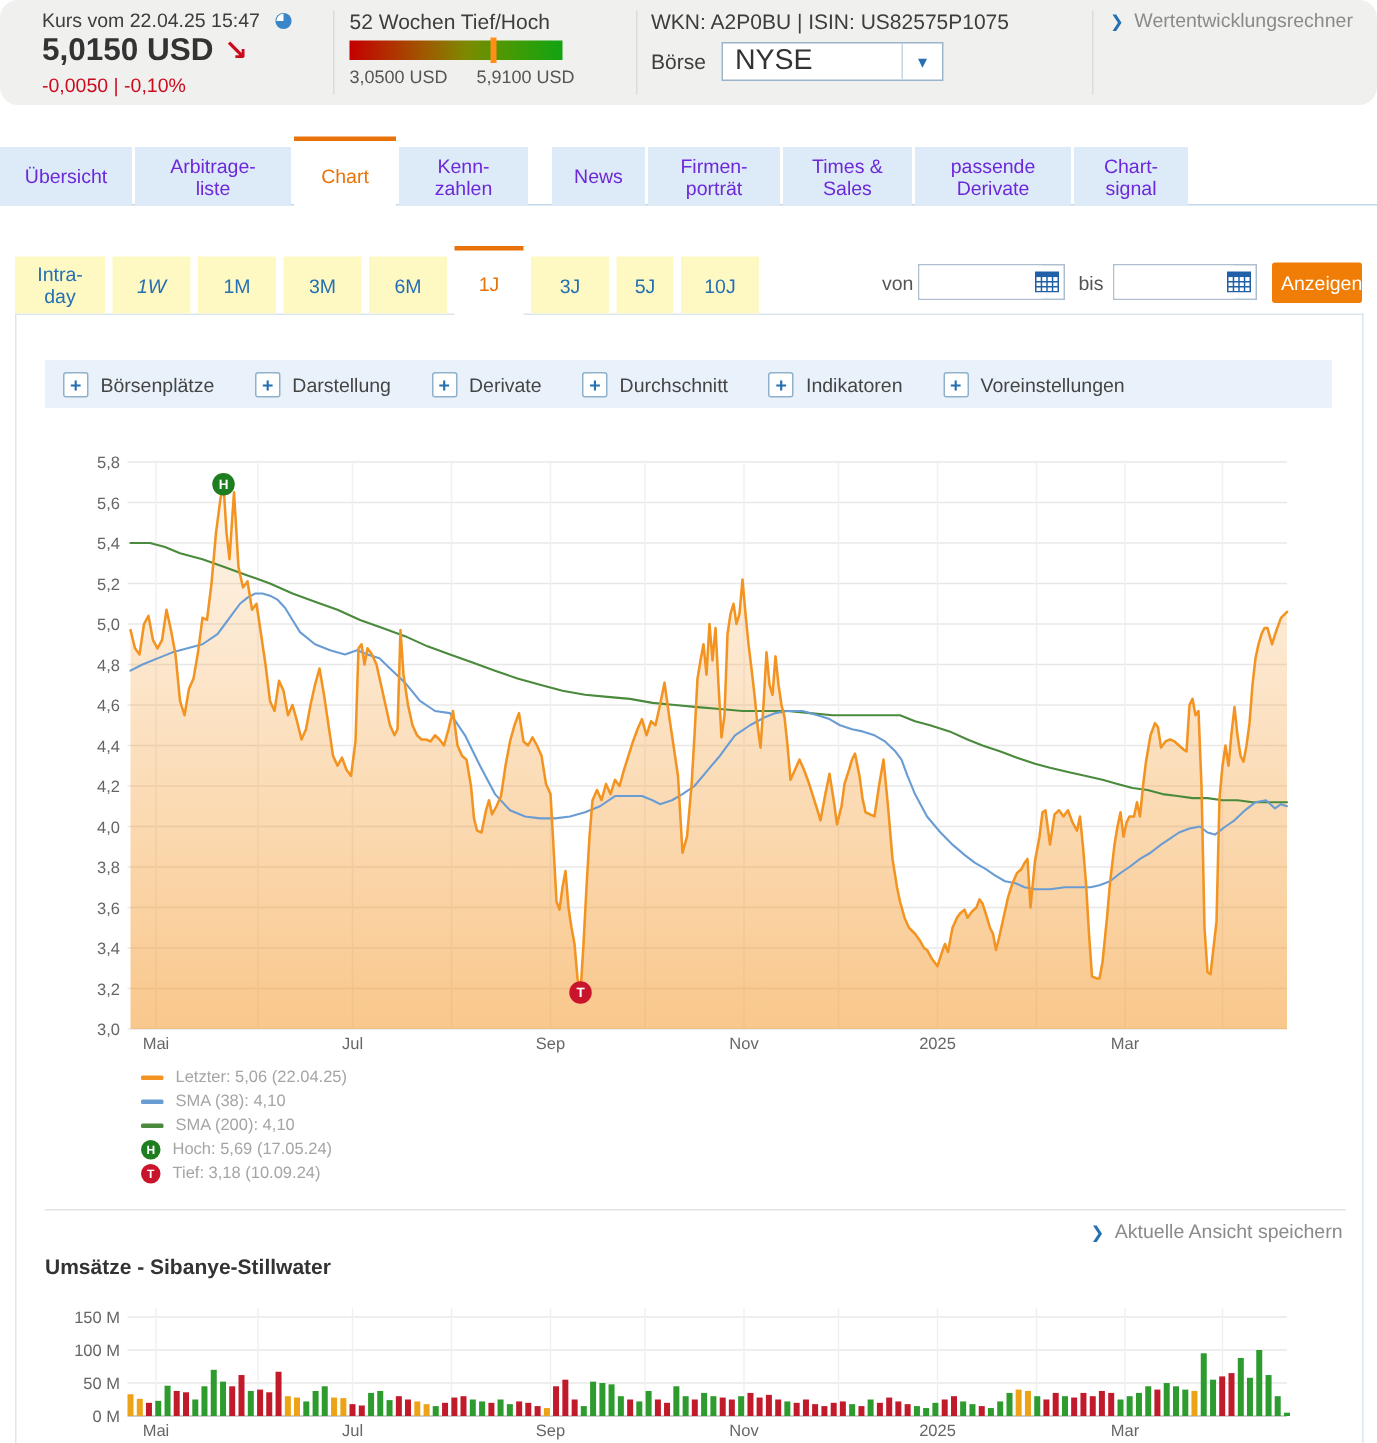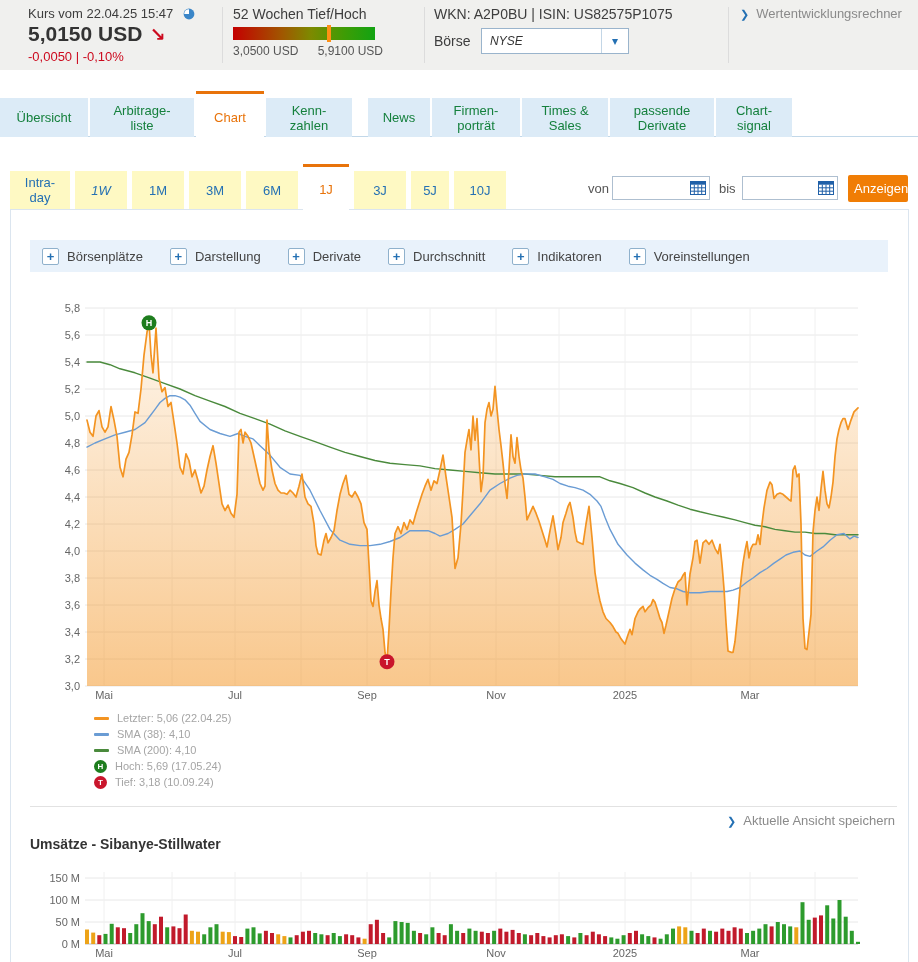--- a/index.html
+++ b/index.html
@@ -1,42 +1,42 @@
 <!DOCTYPE html>
 <html><head>
 <meta charset="utf-8">
 <style>
   html,body{margin:0;padding:0;background:#fff;}
   #page{position:relative;width:918px;height:962px;background:#fff;overflow:hidden;
         font-family:"Liberation Sans","DejaVu Sans",sans-serif;font-size:13px;color:#333;}
   
-  #hdr{position:absolute;top:0;left:0;width:918px;height:70px;background:#f0f0ee;}
+  #hdr{position:absolute;top:0;left:0;width:918px;height:70px;background:#f0f0ee;border-radius:12px;}
   .vdiv{position:absolute;top:7px;height:56px;width:1px;background:#dcdcdc;}
   .kurs{position:absolute;left:28px;top:6px;font-size:13px;color:#3d3d3d;white-space:nowrap;}
   .price{position:absolute;left:28px;top:22px;font-size:21px;font-weight:bold;color:#333;}
   .arrow{color:#cc0a1e;font-size:19px;margin-left:7px;font-weight:bold;}
   .change{position:absolute;left:28px;top:49px;font-size:13px;color:#cc0a1e;}
   .w52title{position:absolute;left:233px;top:6px;font-size:14px;color:#3d3d3d;}
   .gradbar{position:absolute;left:233px;top:27px;width:142px;height:13px;
            background:linear-gradient(90deg,#c40000 0%,#a05800 35%,#7d8a00 55%,#3f9c05 78%,#12a312 100%);}
   .gradmarker{position:absolute;left:66%;top:-2px;width:4px;height:17px;background:#ff9015;}
   .w52labels{position:absolute;left:233px;top:44px;width:150px;display:flex;justify-content:space-between;font-size:12px;color:#555;}
   .ids{position:absolute;left:434px;top:6px;font-size:14px;color:#3d3d3d;}
   .blabel{position:absolute;left:434px;top:33px;font-size:14px;color:#3d3d3d;}
   .select{position:absolute;left:481px;top:28px;width:148px;height:26px;background:#fff;border:1px solid #9ab4cc;
           display:flex;align-items:center;cursor:pointer;box-sizing:border-box;}
-  .select .val{flex:1;padding:0 8px;font-size:12px;color:#333;font-style:italic;}
+  .select .val{flex:1;padding:0 8px;font-size:19px;color:#333;}
   .select .chev{width:26px;height:100%;display:flex;align-items:center;justify-content:center;
                 border-left:1px solid #c3d6e6;color:#2470b3;font-size:12px;}
   .calc{position:absolute;left:740px;top:6px;font-size:13px;color:#8a8a8a;cursor:pointer;white-space:nowrap;}
   .bluechev{color:#2470b3;font-weight:bold;margin-right:7px;font-size:11px;}
   
   #tabline{position:absolute;top:136px;left:0;width:918px;height:1px;background:#c2d8e9;}
   #tabs{position:absolute;top:90px;left:0;height:47px;display:flex;gap:2px;align-items:flex-end;z-index:1;}
-  .tab{height:39px;background:#dcebf7;color:#15803d;font-size:13px;line-height:15px;text-align:center;
+  .tab{height:39px;background:#dcebf7;color:#6d28d9;font-size:13px;line-height:15px;text-align:center;
        white-space:pre-line;display:flex;align-items:center;justify-content:center;cursor:pointer;box-sizing:border-box;}
   .tab.active{height:49px;margin-bottom:-3px;background:#fff;color:#e8730a;border-top:3px solid #e8730a;z-index:2;}
   
   #panel{position:absolute;top:209px;left:10px;width:897px;height:753px;border:1px solid #dbe5ef;border-bottom:none;background:#fff;}
   #rtabs{position:absolute;top:164px;left:10px;height:45px;display:flex;gap:5px;align-items:flex-end;z-index:1;}
   .rtab{height:38px;background:#fef9c3;color:#2470b3;font-size:13px;line-height:15px;text-align:center;
         white-space:pre-line;display:flex;align-items:center;justify-content:center;cursor:pointer;box-sizing:border-box;}
   .rtab.active{height:48px;margin-bottom:-3px;background:#fff;color:#e8730a;border-top:3px solid #e8730a;z-index:2;}
   .datelbl{position:absolute;top:181px;font-size:13px;color:#555;}
   .dinput{position:absolute;top:176px;height:24px;border:1px solid #aebfd0;background:#fff;box-sizing:border-box;}

